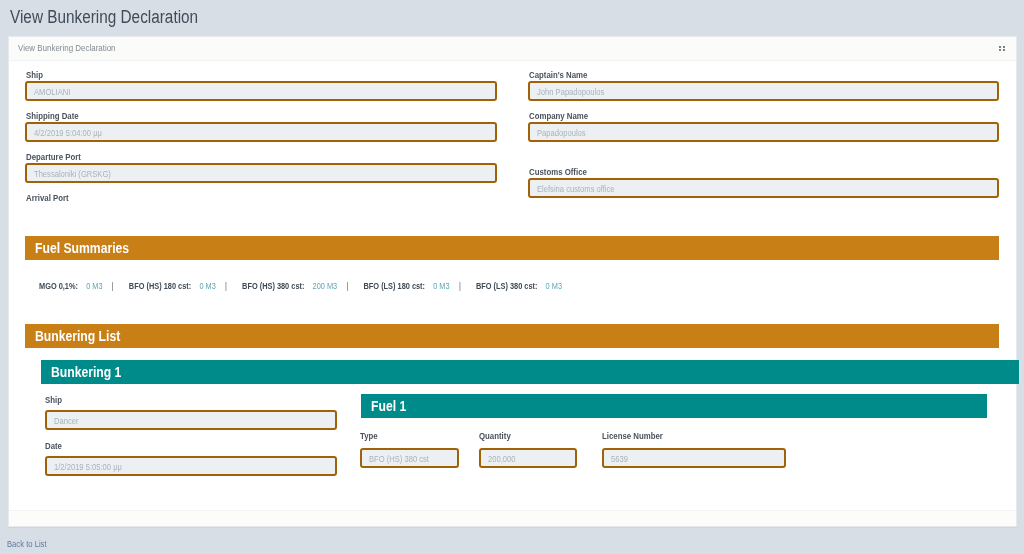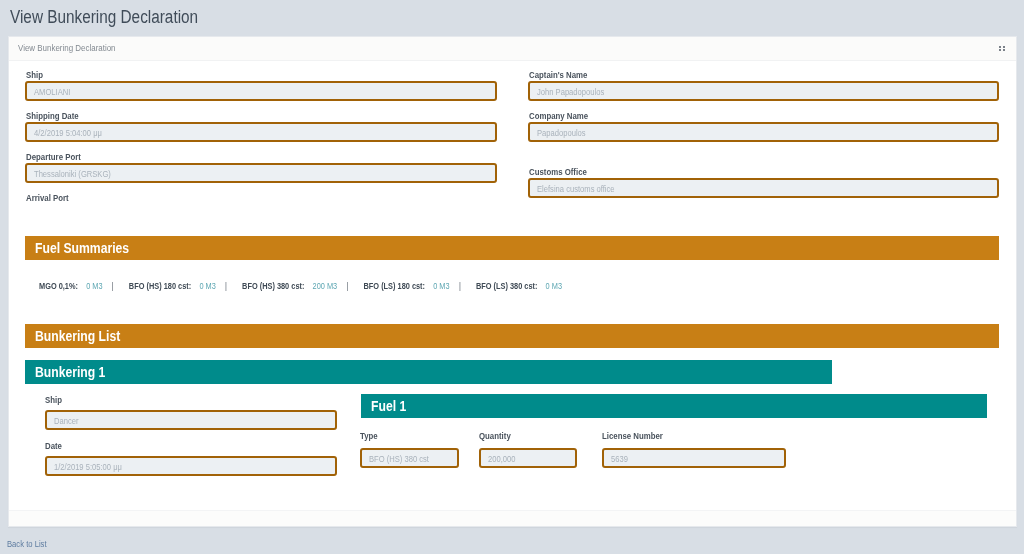--- a/index.html
+++ b/index.html
@@ -105,21 +105,21 @@
           <span>Elefsina customs office</span>
         </div>
     </div>
 
     <div class="bar orange" style="left:16px;top:175px;width:974px;"><span>Fuel Summaries</span></div>
 
     <div class="summary" style="left:30px;top:219px;" id="summary"><span class="lbl">MGO 0,1%:</span><span class="val">0 M3</span><span class="sep">|</span><span class="lbl">BFO (HS) 180 cst:</span><span class="val">0 M3</span><span class="sep">|</span><span class="lbl">BFO (HS) 380 cst:</span><span class="val">200 M3</span><span class="sep">|</span><span class="lbl">BFO (LS) 180 cst:</span><span class="val">0 M3</span><span class="sep">|</span><span class="lbl">BFO (LS) 380 cst:</span><span class="val">0 M3</span></div>
 
     <div class="bar orange" style="left:16px;top:263px;width:974px;"><span>Bunkering List</span></div>
 
-    <div class="bar teal" style="left:16px;top:299px;width:807px;"><span>Bunkering 1</span></div>
+    <div class="bar teal" style="left:32px;top:299px;width:978px;"><span>Bunkering 1</span></div>
 
     <div class="fld wide bunk" style="left:36px;top:331px;width:292px;">
       <label>Ship</label>
       <div class="inp">
           <span>Dancer</span>
         </div>
     </div>
     <div class="fld wide bunk" style="left:36px;top:377px;width:292px;">
       <label>Date</label>
       <div class="inp">

